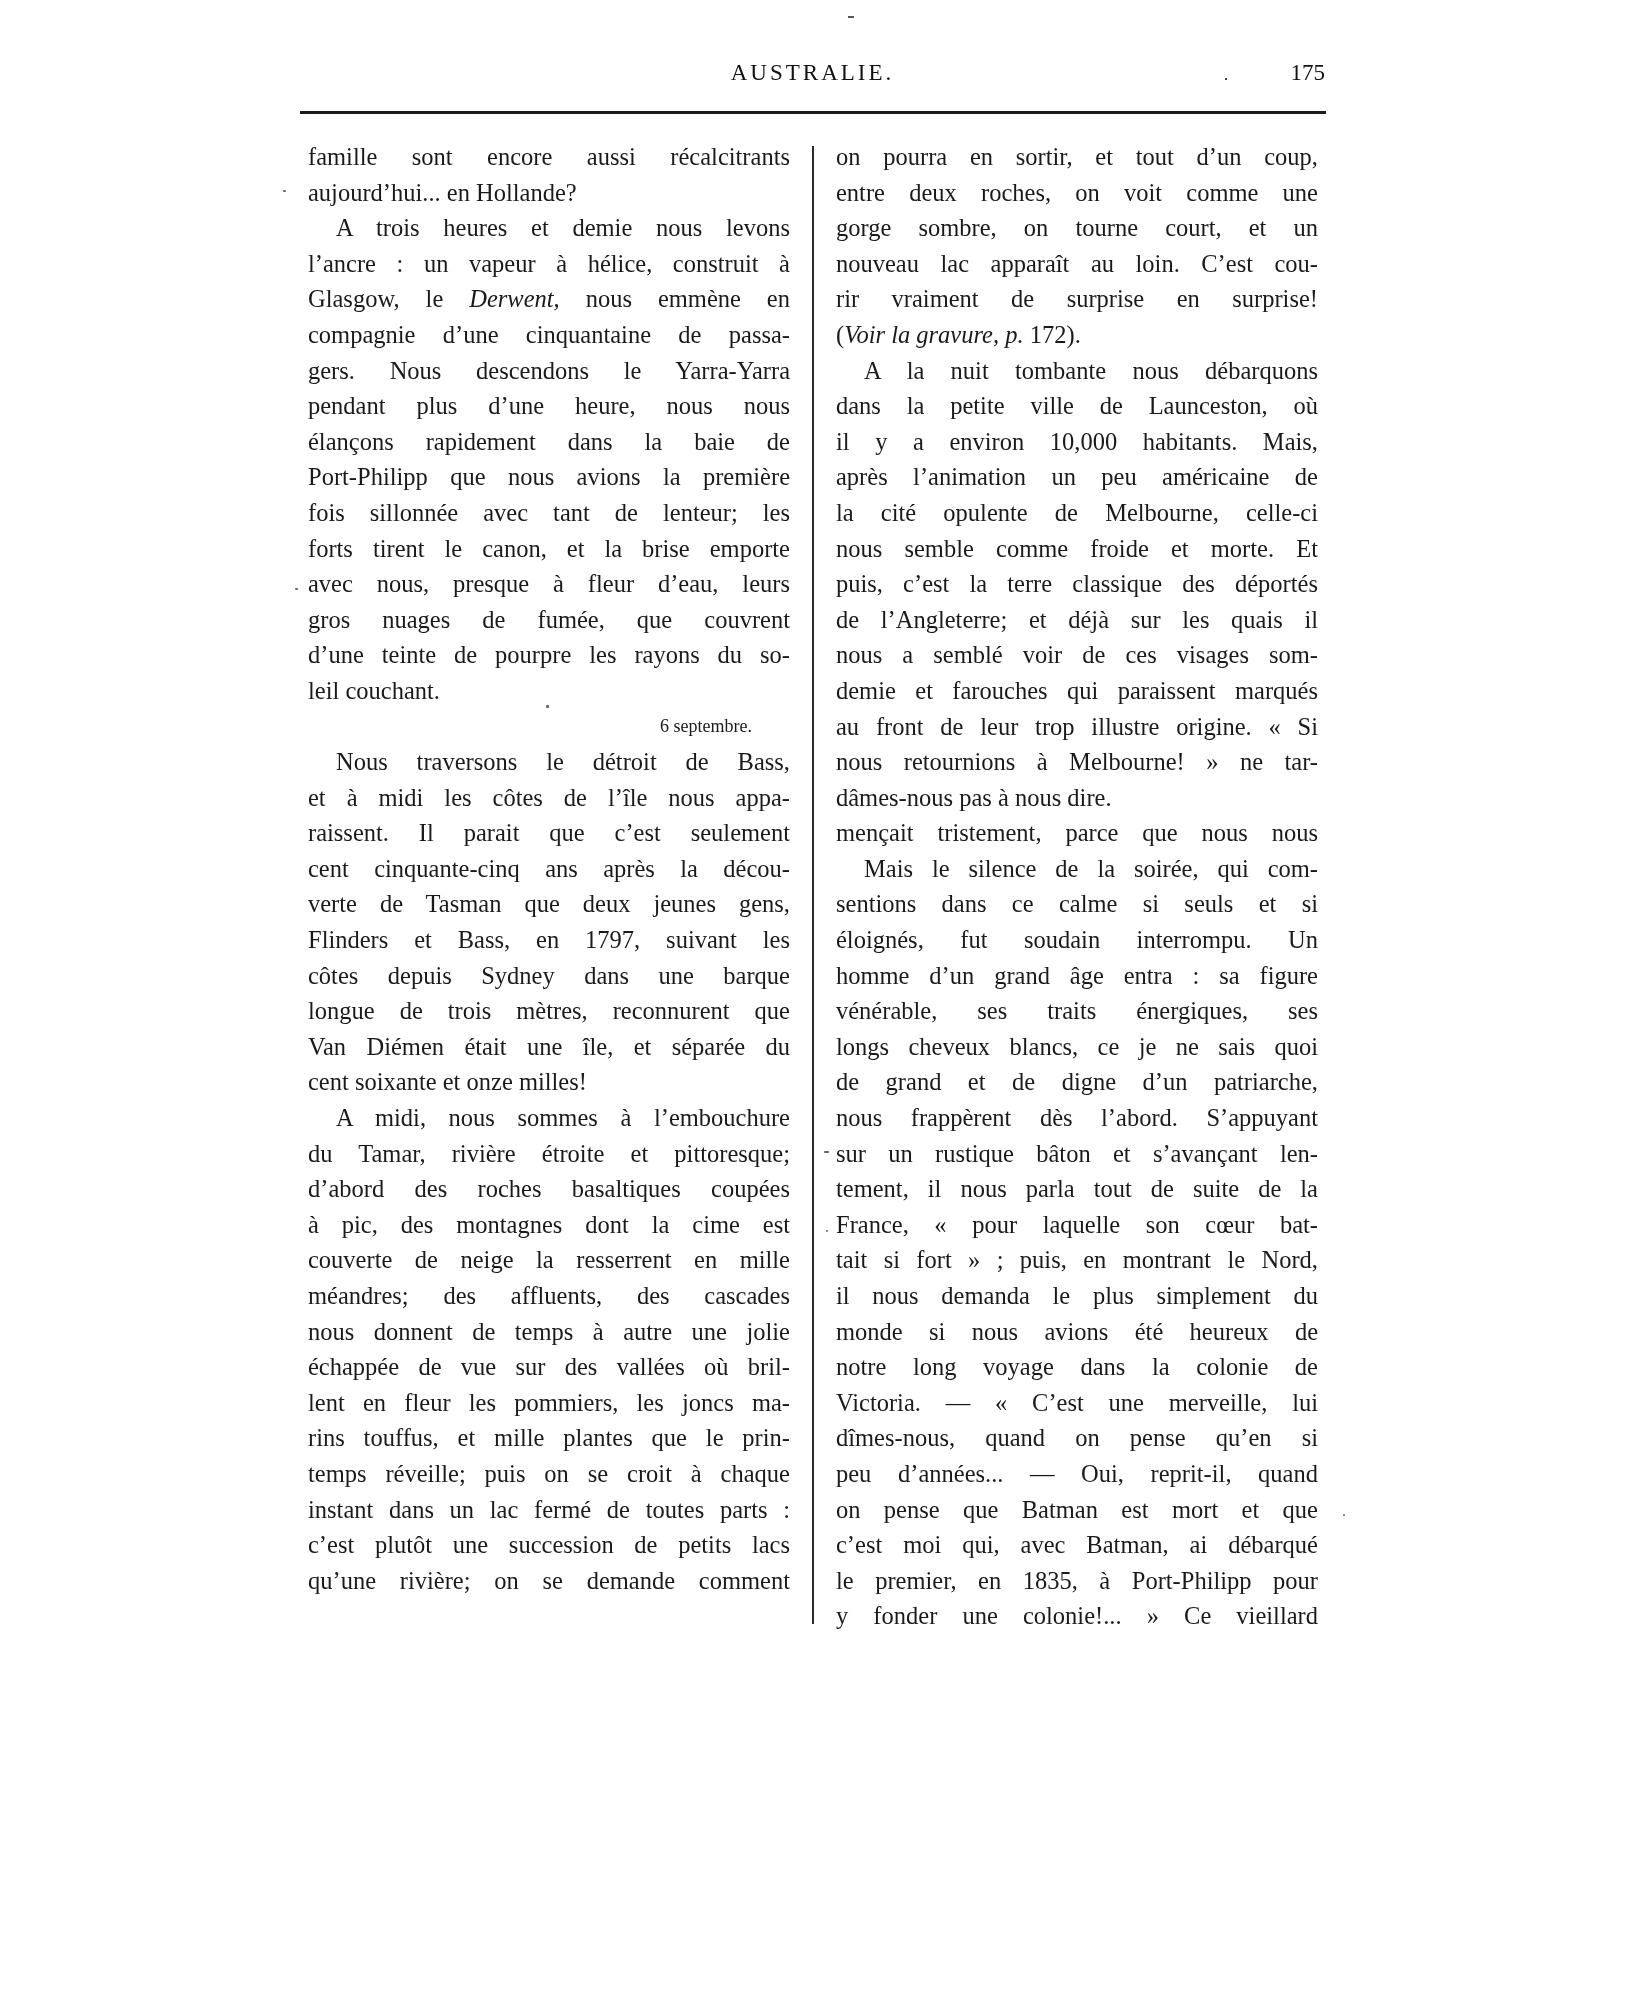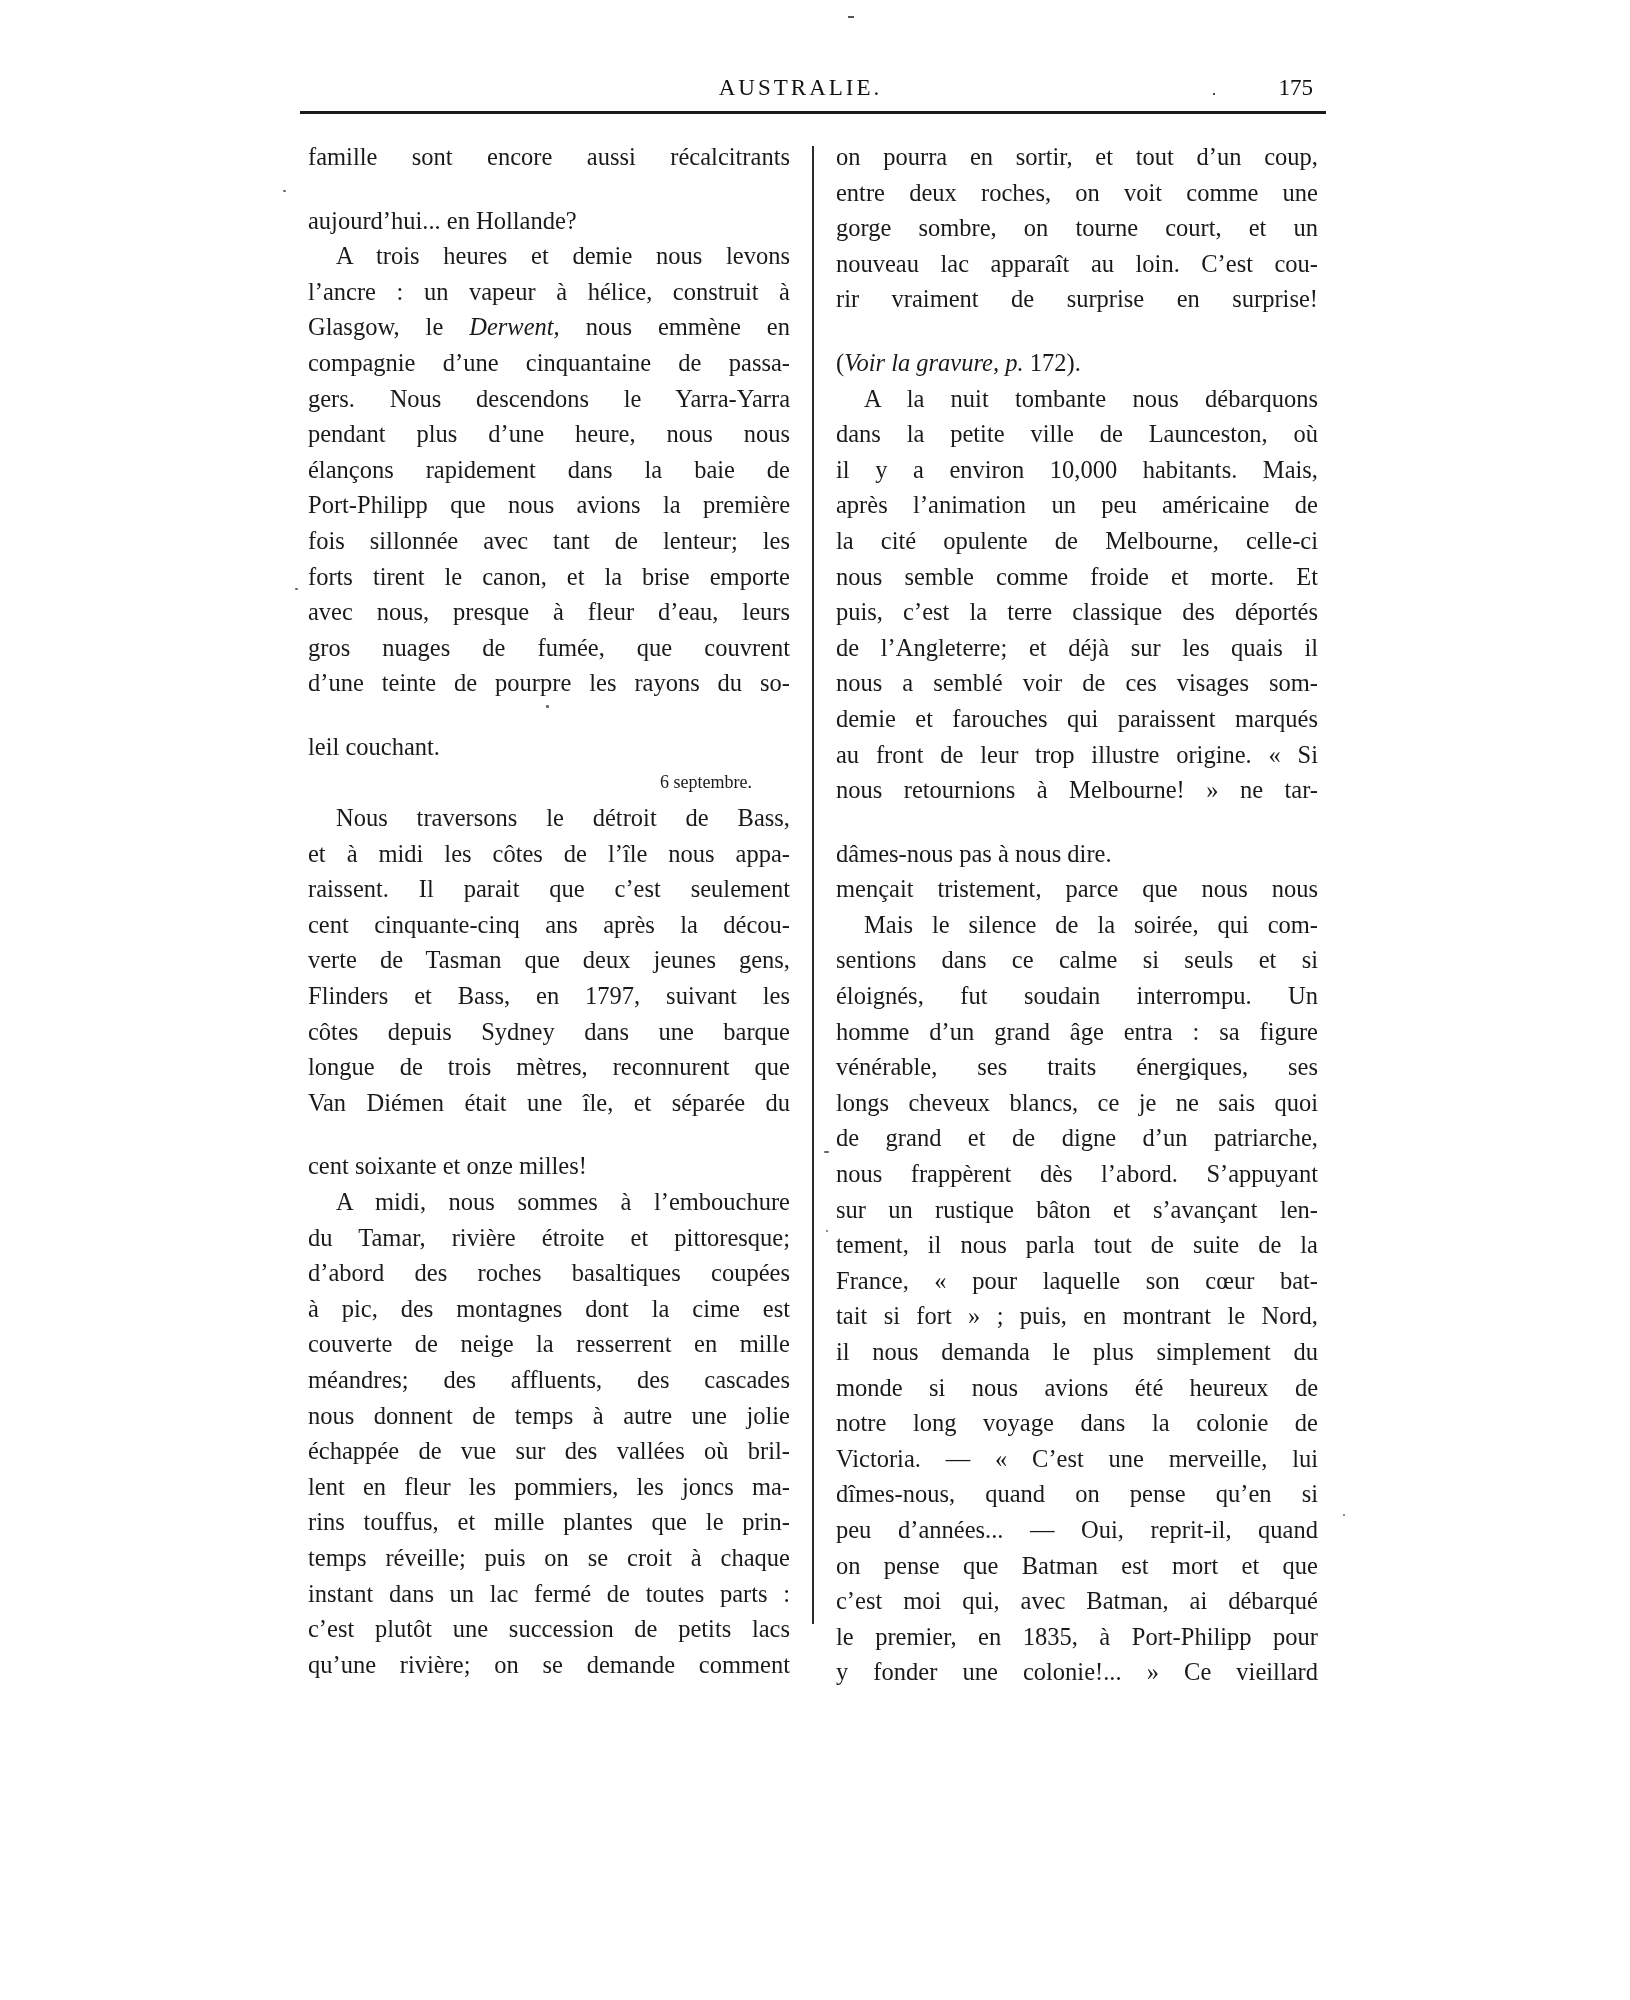--- a/index.html
+++ b/index.html
@@ -24,25 +24,24 @@
     .top-mark {
       position: absolute;
       left: 848px;
       top: 16px;
       width: 6px;
       height: 2px;
       background: #555;
     }
     .running-head {
       position: absolute;
-      left: 288px;
+      left: 300px;
       top: 56px;
       width: 1025px;
       height: 40px;
-      margin-top: 15px;
     }
     .running-title {
       position: absolute;
       left: 0;
       width: 100%;
       text-align: center;
       font-size: 23px;
       letter-spacing: 3px;
       top: 4px;
       color: #111;
@@ -91,21 +90,20 @@
     .line {
       display: block;
       white-space: nowrap;
       text-align: justify;
       text-align-last: justify;
       height: 35.6px;
       overflow: visible;
     }
     .line.last {
       text-align-last: left;
-      margin-top: 28px;
     }
     .line.indent {
       padding-left: 28px;
     }
     .line.dateline {
       text-align: right;
       text-align-last: right;
       font-size: 18px;
       padding-right: 38px;
     }

